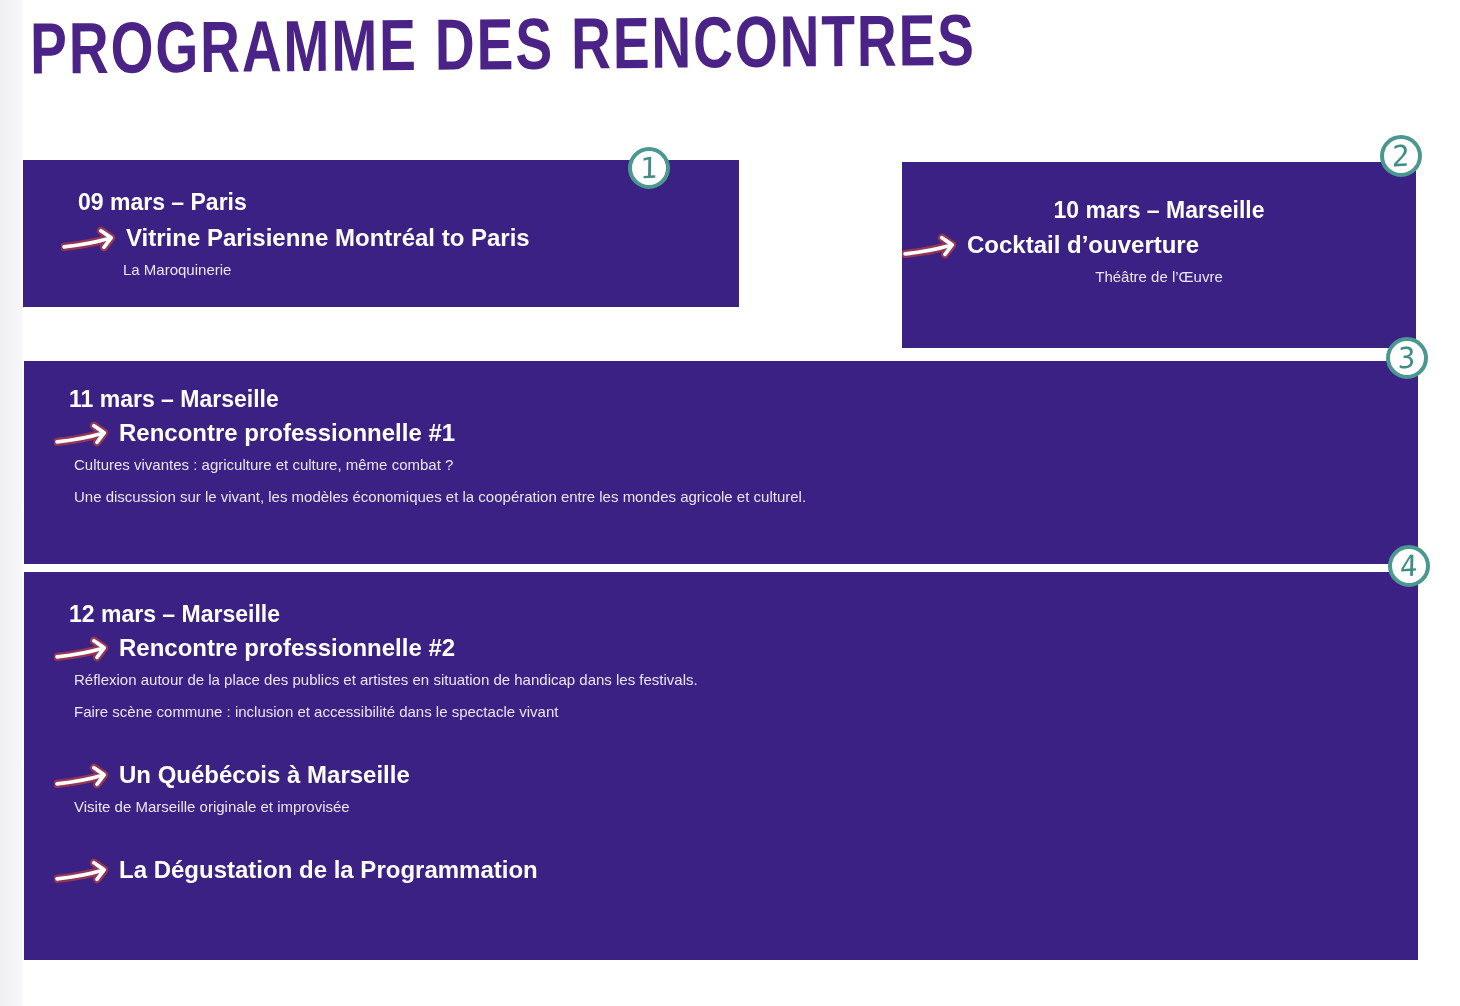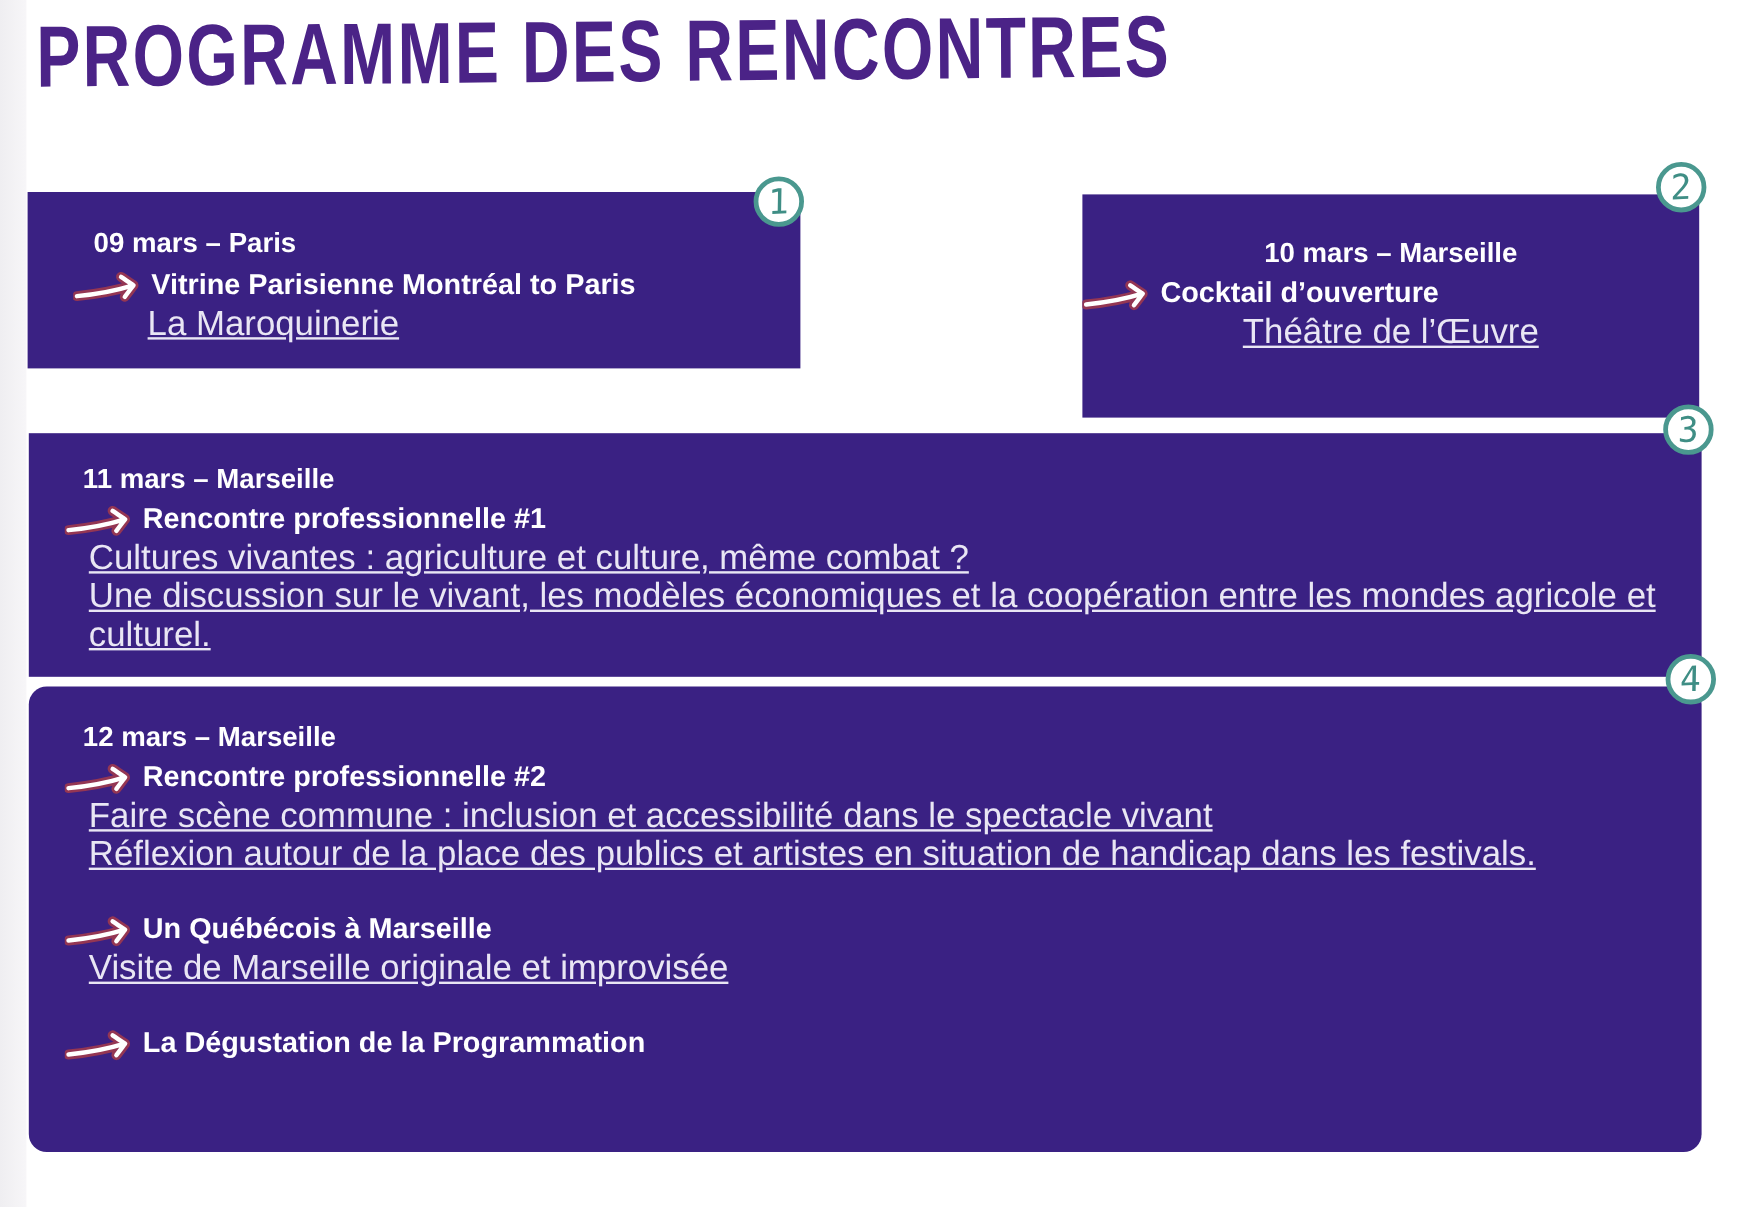--- a/index.html
+++ b/index.html
@@ -35,33 +35,33 @@
   }
   .item { margin-top: 2px; }
   .item + .item { margin-top: 31px; }
   .item-row { display: flex; align-items: center; gap: 7px; }
   .arrow-icon { flex: 0 0 auto; display: block; }
   .item-title {
     font-size: 24px; font-weight: 700; 
     line-height: 32px; color: #ffffff;
   }
   .body-line {
-    font-size: 29px; font-weight: 400;
-    line-height: 32px; color: #e9e6f4; text-decoration: underline;
+    font-size: 15px; font-weight: 400;
+    line-height: 32px; color: #e9e6f4;
   }
   
-  .box1 { left: 23px; top: 160px; width: 644px; height: 147px; padding: 27px 0 0 55px; }
+  .box1 { left: 23px; top: 160px; width: 716px; height: 147px; padding: 27px 0 0 55px; }
   .box1 .item-row { margin-left: -17px; margin-top: 5px; }
   .box1 .body-line { margin-left: 45px; }
   
   .box2 { left: 902px; top: 162px; width: 514px; height: 186px; padding-top: 33px; text-align: center; }
   .box2 .item-row { margin-top: 4px; }
   
   .box3 { left: 24px; top: 361px; width: 1394px; height: 203px; padding: 23px 0 0 45px; }
-  .box4 { left: 24px; top: 572px; width: 1394px; height: 388px; padding: 27px 0 0 45px; border-radius: 15px; }
+  .box4 { left: 24px; top: 572px; width: 1394px; height: 388px; padding: 27px 0 0 45px; }
   .box3 .item-row, .box4 .item-row { margin-left: -15px; margin-top: 3px; }
   .box3 .body-line, .box4 .body-line { margin-left: 5px; }
   .badge {
     position: absolute;
     width: 42px; height: 42px;
     background: #ffffff;
     border: 4px solid #4a988f;
     border-radius: 50%;
     display: flex; align-items: center; justify-content: center;
     color: #3f8e85;
@@ -140,22 +140,22 @@
   <div class="item">
     <div class="item-row">
       <svg class="arrow-icon" viewBox="0 0 56 26" width="58" height="27">
         <g fill="none" stroke-linecap="round" stroke-linejoin="round">
           <path d="M3 21 C18 19.5 33 17 47.5 12.5 M38.5 5.5 C42.5 8.2 45.8 10.6 48.5 12.3 M41.5 21.5 C44 18.3 46.3 15.2 48.5 12.3" stroke="#943653" stroke-width="8"></path>
           <path d="M3 21 C18 19.5 33 17 47.5 12.5 M38.5 5.5 C42.5 8.2 45.8 10.6 48.5 12.3 M41.5 21.5 C44 18.3 46.3 15.2 48.5 12.3" stroke="#ffffff" stroke-width="3.6"></path>
         </g>
       </svg>
       <span class="item-title">Rencontre professionnelle #2</span>
     </div>
+    <div class="body-line">Réflexion autour de la place des publics et artistes en situation de handicap dans les festivals.</div>
     <div class="body-line">Faire scène commune : inclusion et accessibilité dans le spectacle vivant</div>
-    <div class="body-line">Réflexion autour de la place des publics et artistes en situation de handicap dans les festivals.</div>
   </div>
   <div class="item">
     <div class="item-row">
       <svg class="arrow-icon" viewBox="0 0 56 26" width="58" height="27">
         <g fill="none" stroke-linecap="round" stroke-linejoin="round">
           <path d="M3 21 C18 19.5 33 17 47.5 12.5 M38.5 5.5 C42.5 8.2 45.8 10.6 48.5 12.3 M41.5 21.5 C44 18.3 46.3 15.2 48.5 12.3" stroke="#943653" stroke-width="8"></path>
           <path d="M3 21 C18 19.5 33 17 47.5 12.5 M38.5 5.5 C42.5 8.2 45.8 10.6 48.5 12.3 M41.5 21.5 C44 18.3 46.3 15.2 48.5 12.3" stroke="#ffffff" stroke-width="3.6"></path>
         </g>
       </svg>
       <span class="item-title">Un Québécois à Marseille</span>

